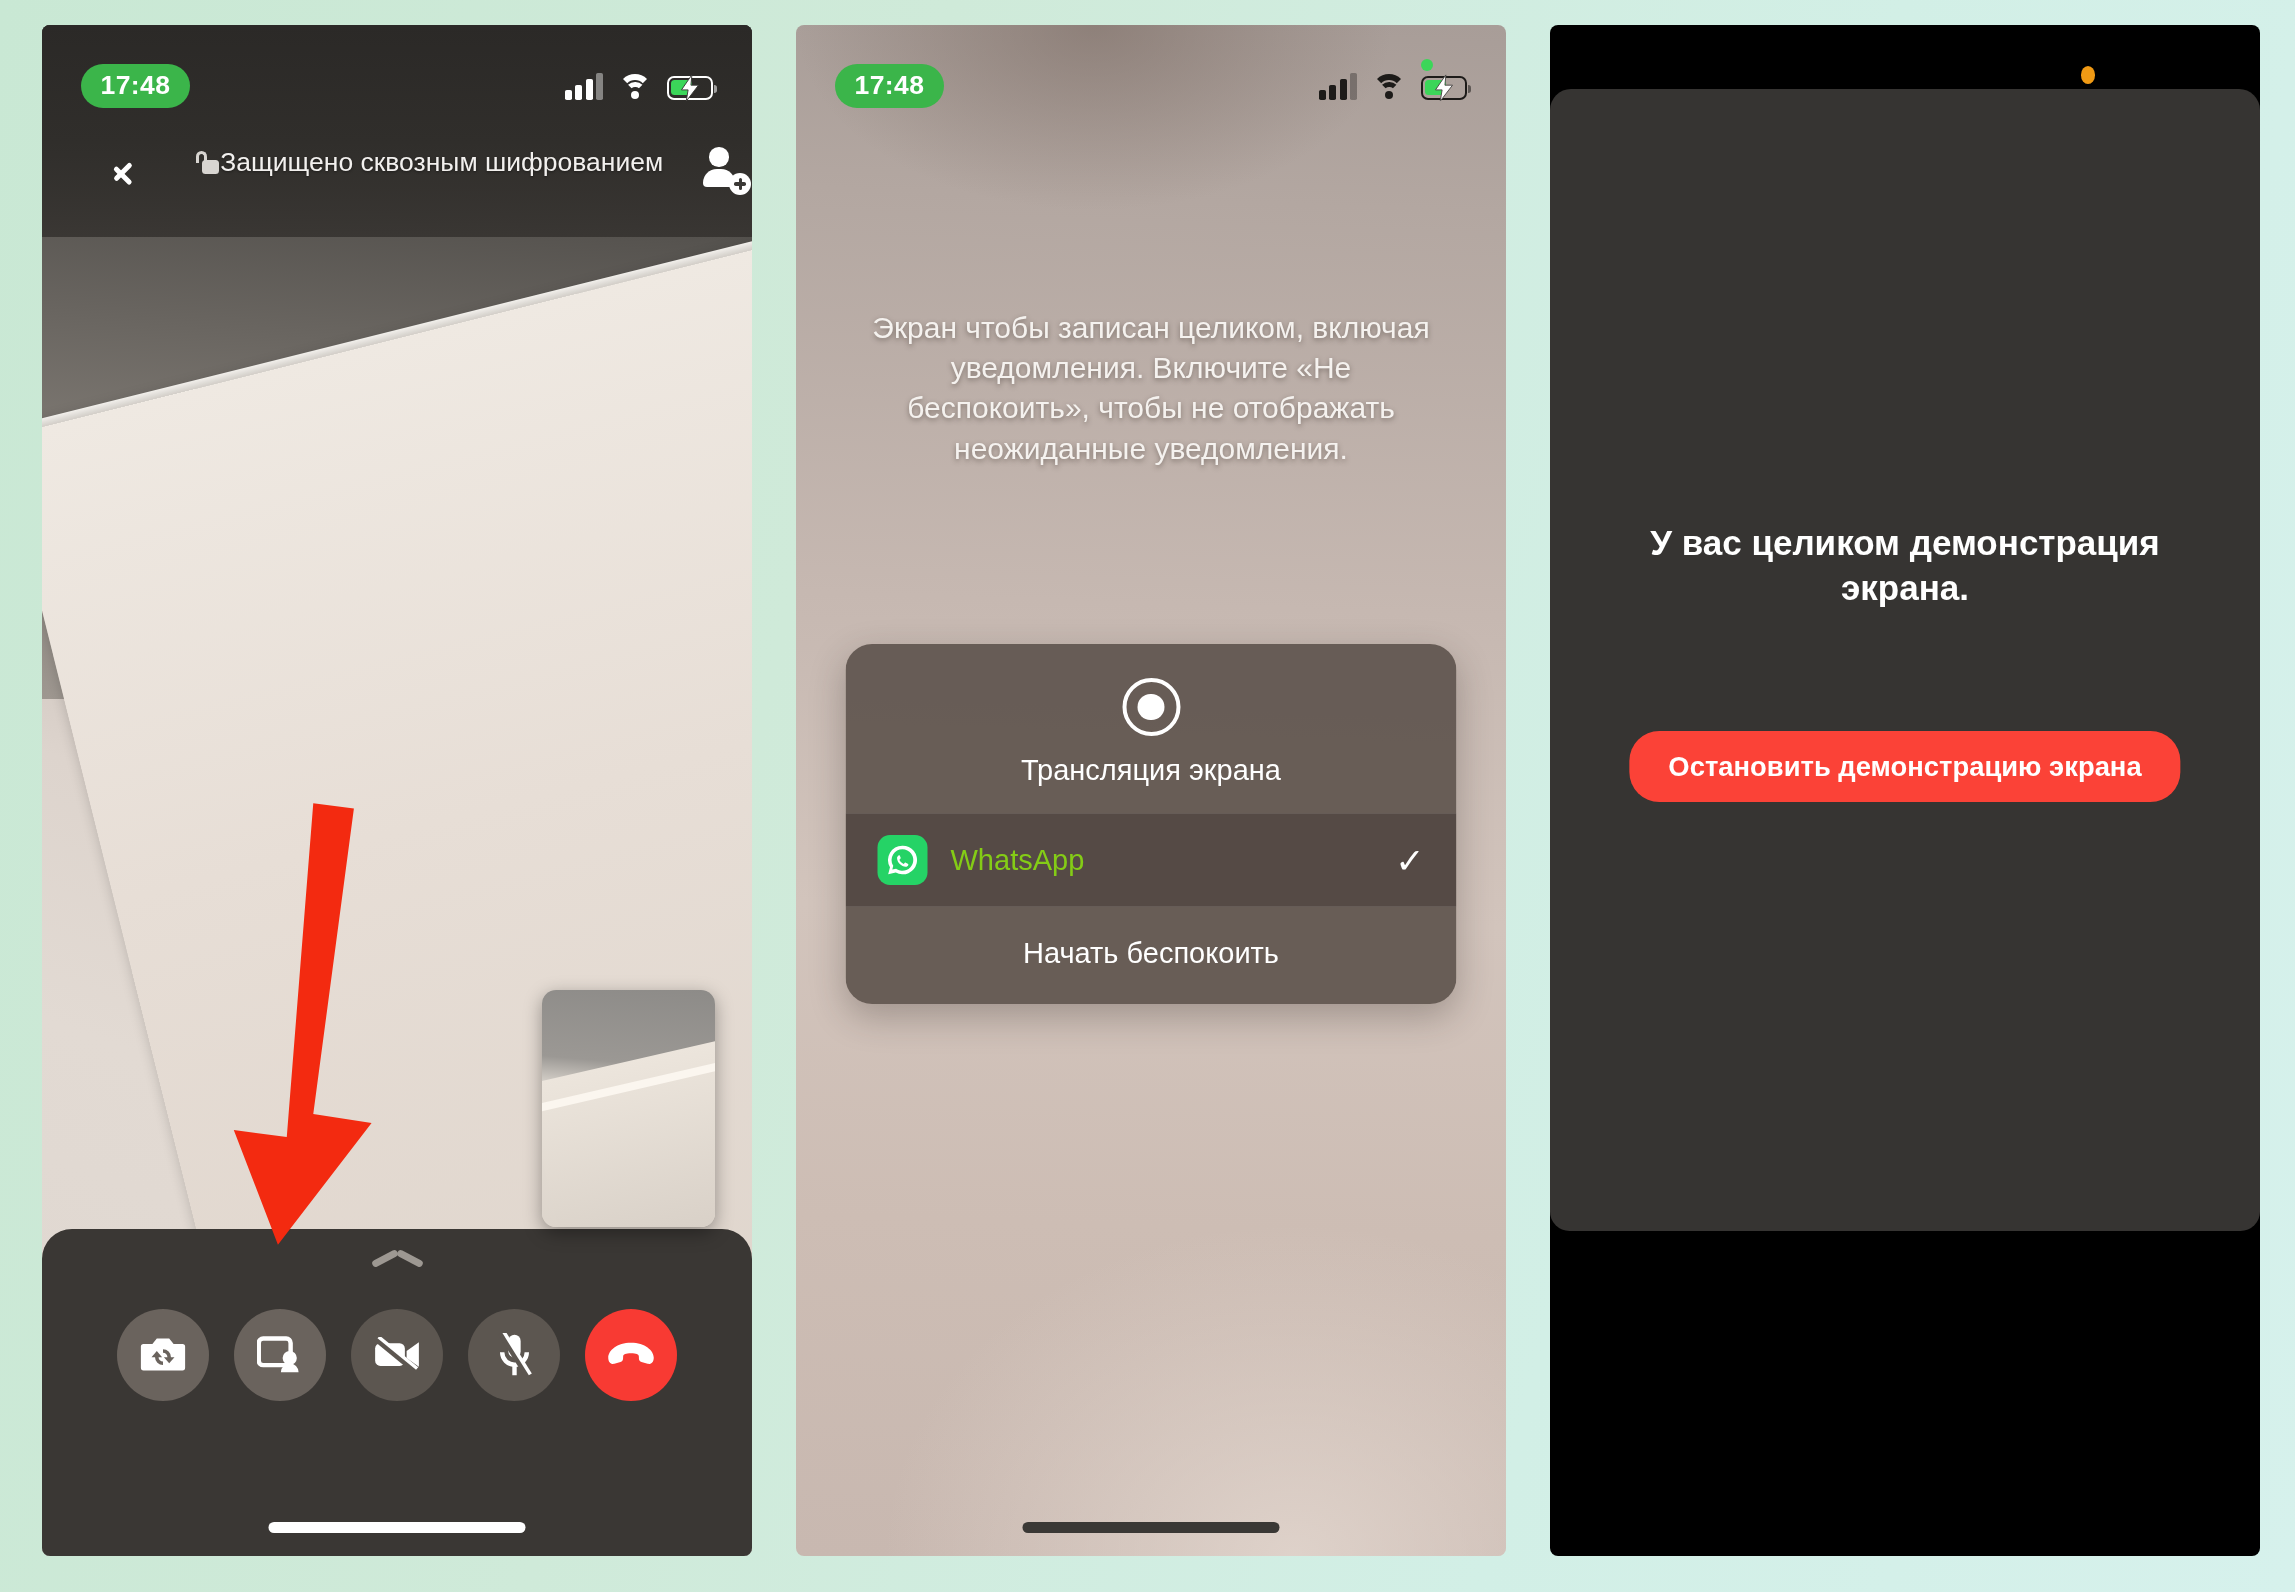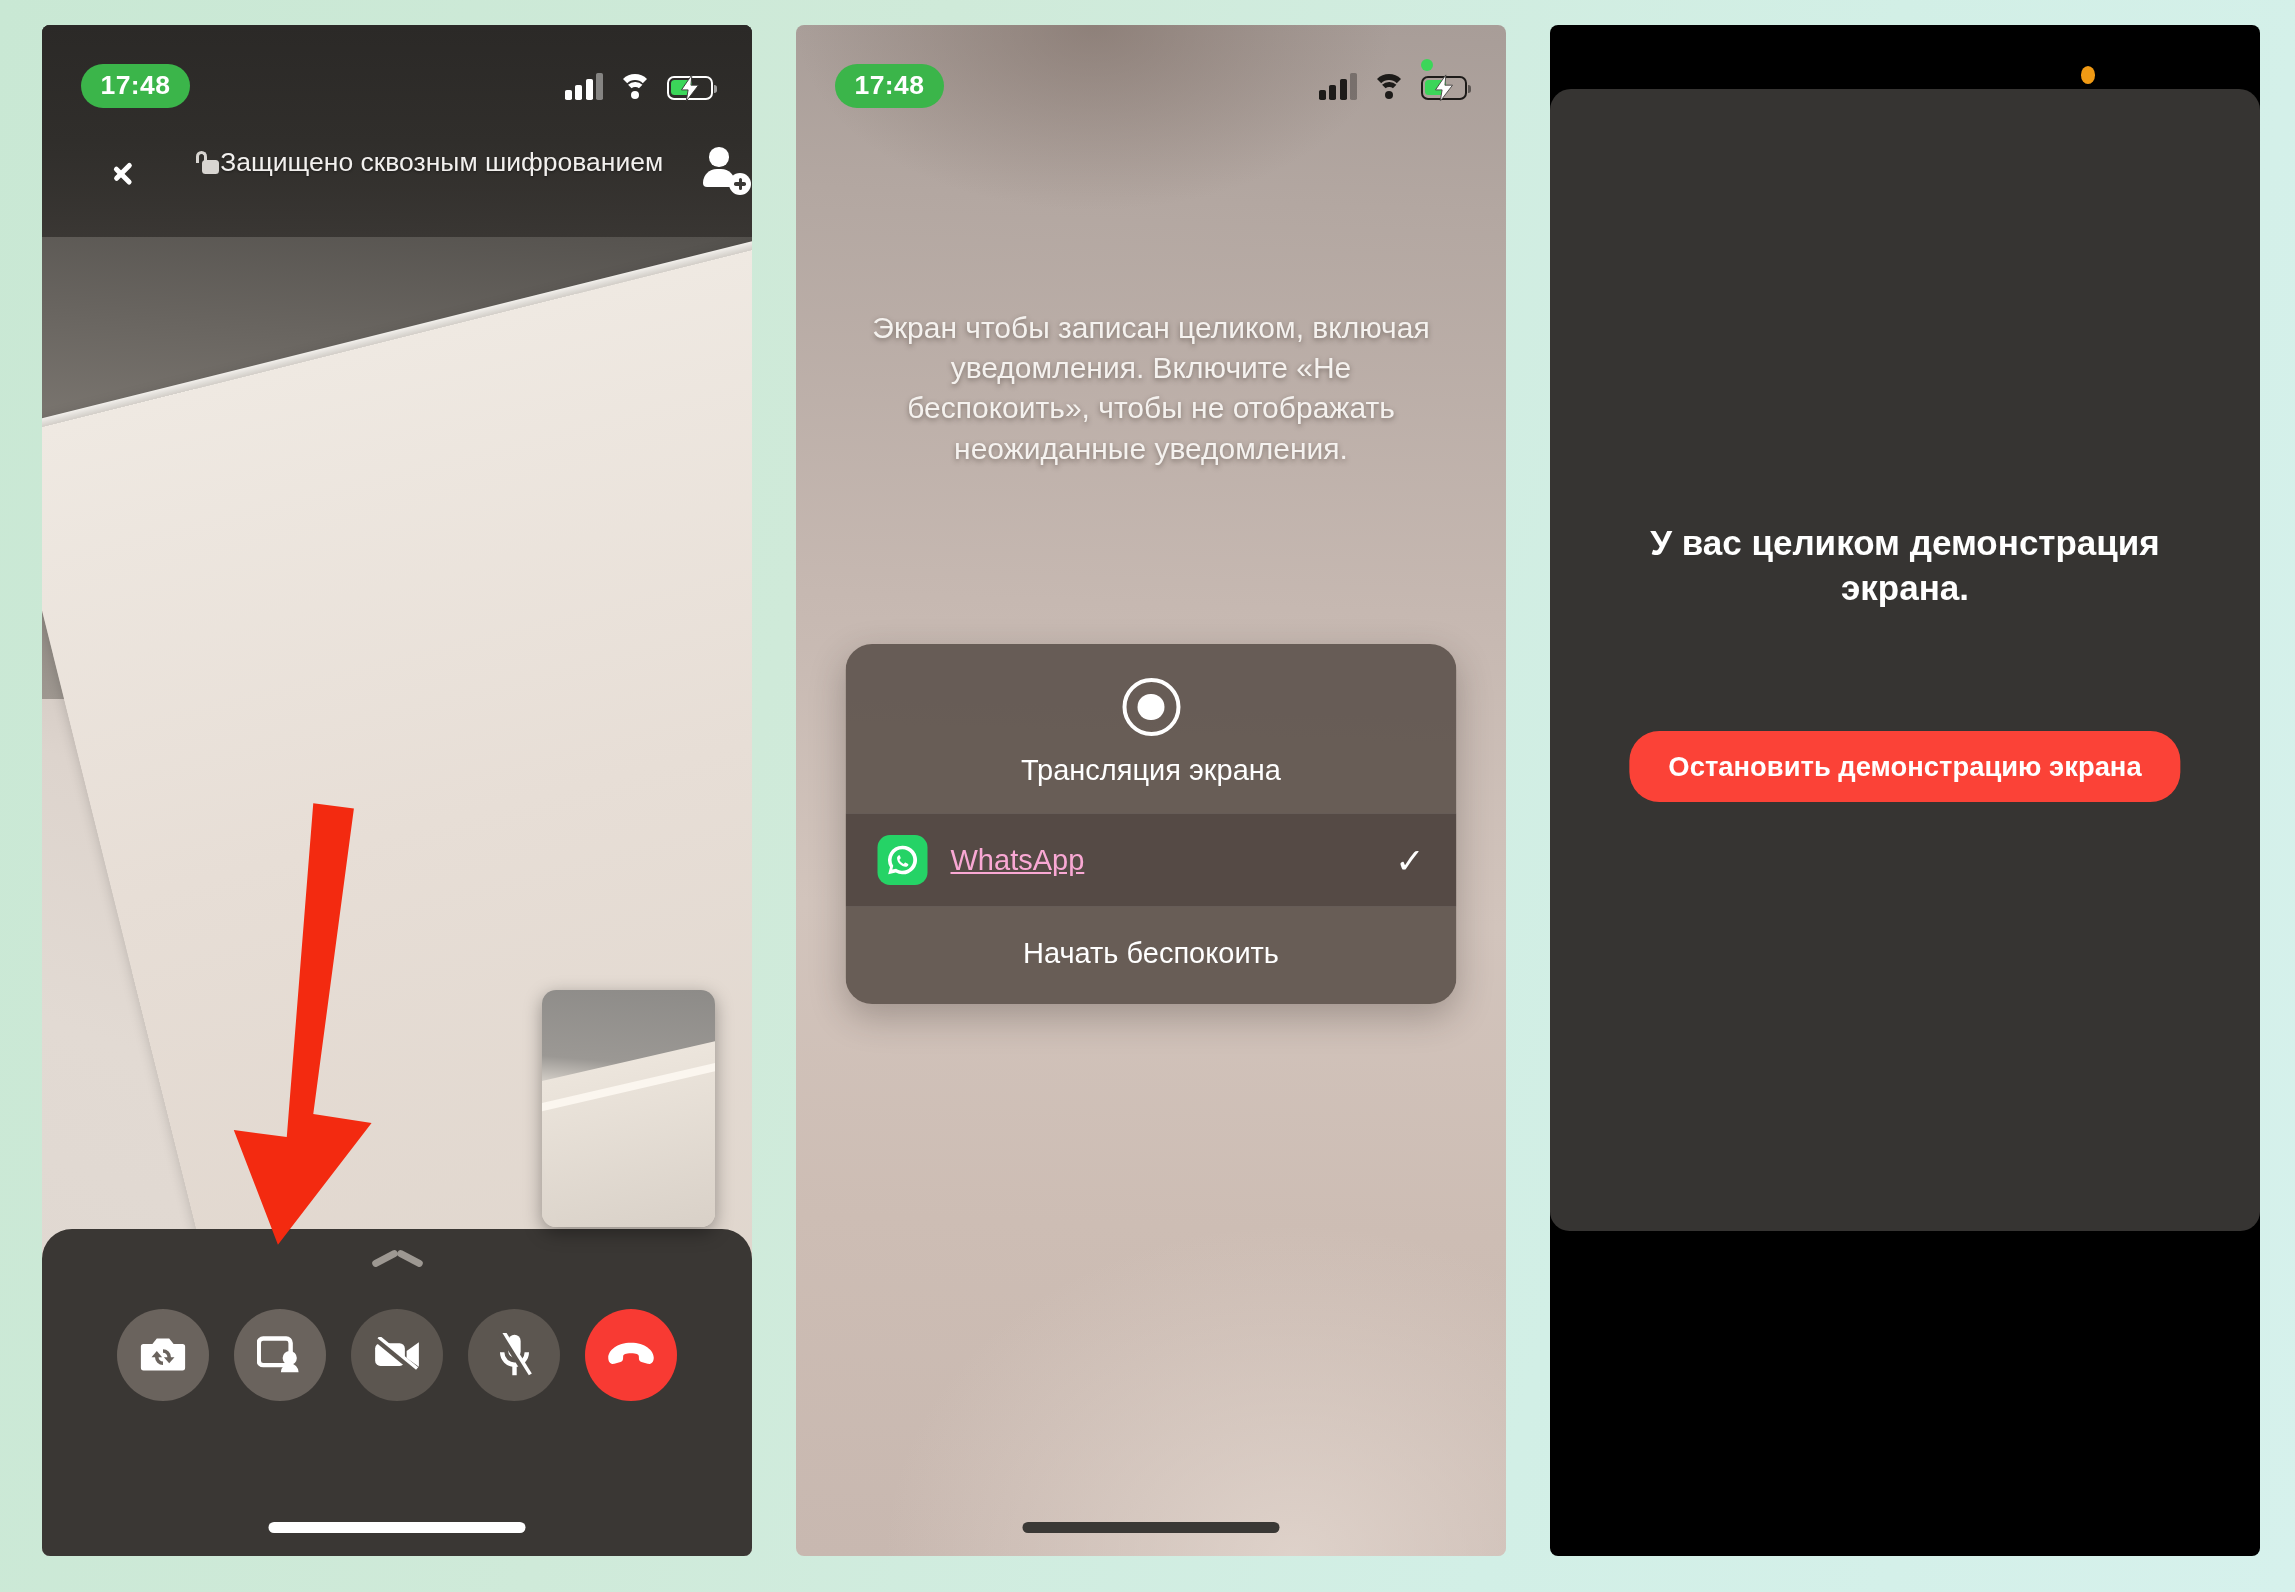--- a/index.html
+++ b/index.html
@@ -164,21 +164,21 @@
   .sheet-head { background:rgba(96,85,79,.93); padding:34px 0 26.5px; text-align:center; }
   .rec-icon { width:58px; height:58px; border-radius:50%; border:4.4px solid #fff;
     margin:0 auto 17.7px; display:flex; align-items:center; justify-content:center; }
   .rec-icon i { width:26.5px; height:26.5px; border-radius:50%; background:#fff; display:block; }
   .sheet-title { color:#fff; font-size:29px; font-weight:400; }
   .sheet-row { background:rgba(78,67,62,.95); display:flex; align-items:center;
     gap:23px; padding:21px 32px; border-top:0.9px solid rgba(255,255,255,.1);
     border-bottom:0.9px solid rgba(255,255,255,.1); cursor:pointer; }
   .wa-icon { width:50px; height:50px; border-radius:12.4px; background:#25d366;
     display:flex; align-items:center; justify-content:center; flex:0 0 auto; }
-  .sheet-row-label { color:#f9a8d4; font-size:29px; flex:1;text-decoration:underline; }
+  .sheet-row-label { color:#84cc16; font-size:29px; flex:1; }
   .check { color:#fff; font-size:35px; line-height:1; }
   .sheet-foot { background:rgba(96,85,79,.93); padding:30px 0 34px; text-align:center;
     color:#fff; font-size:29px; cursor:pointer; }
 
   
   .p3 { background:#000; }
   .p3-card { position:absolute; left:0; right:0; top:64px; height:1142px;
     background:#363432; border-radius:21px 21px 19.5px 19.5px; }
   .p3-msg { position:absolute; top:496px; left:0; width:100%; padding:0 62px;
     text-align:center; color:#fff; font-size:35px; font-weight:700; line-height:1.28; }

